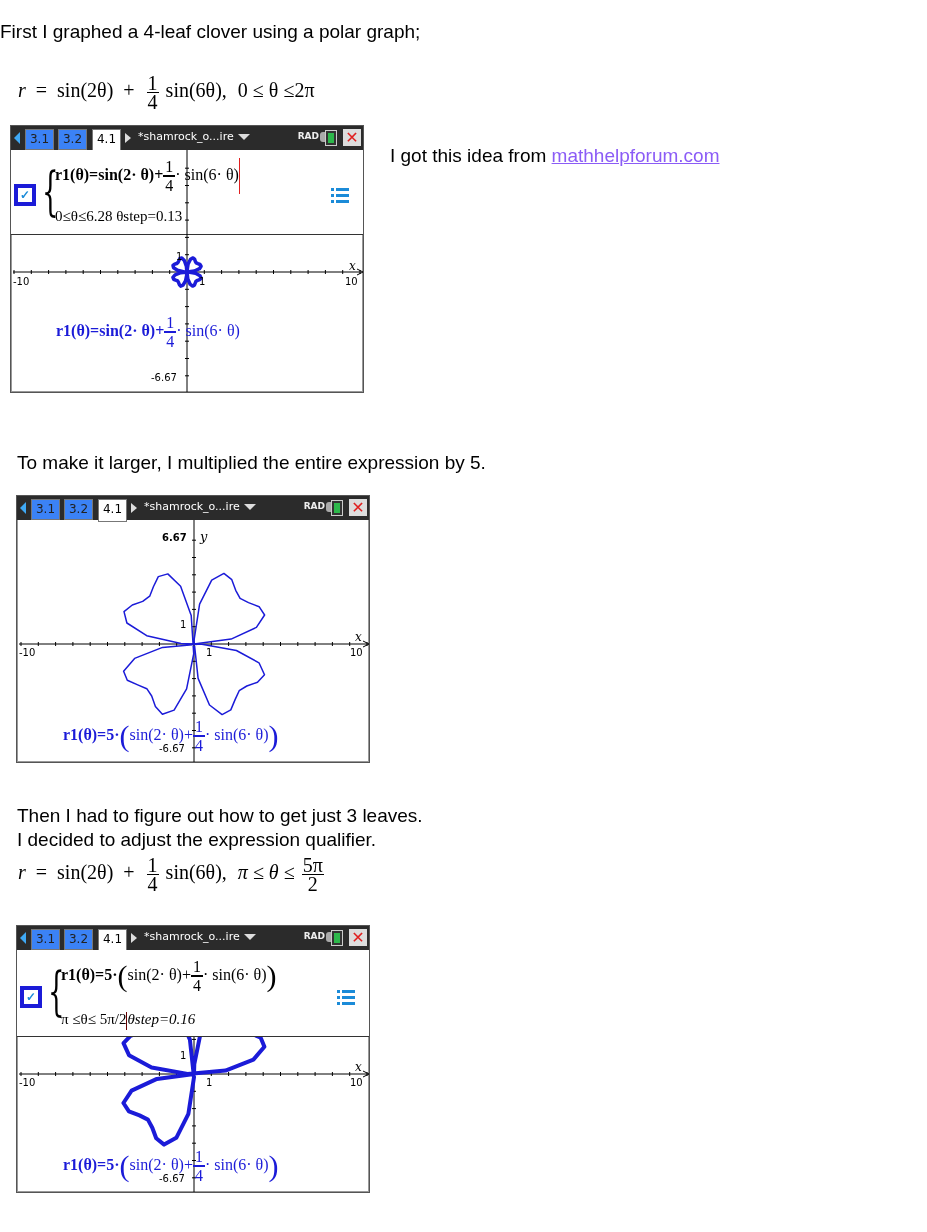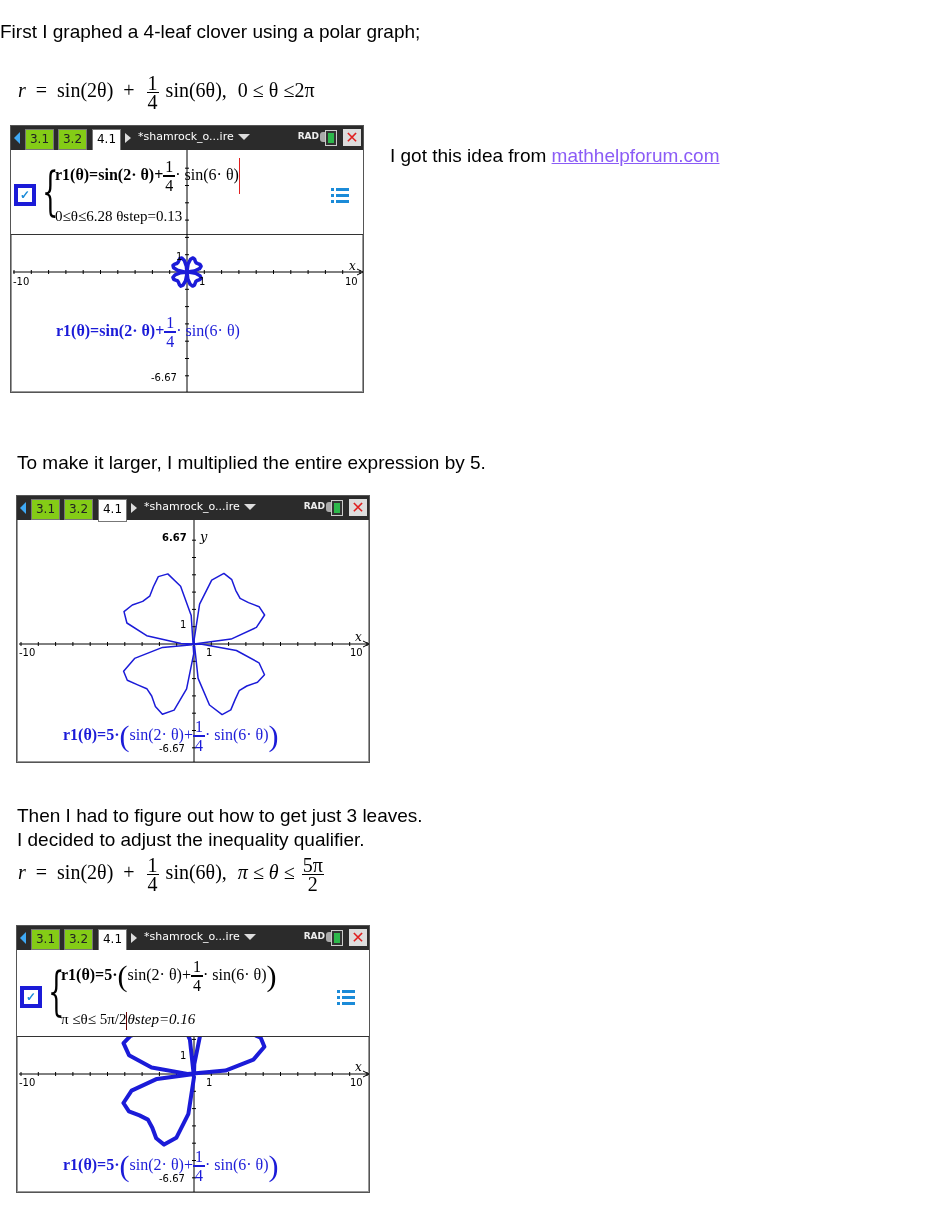--- a/index.html
+++ b/index.html
@@ -12,21 +12,21 @@
   .frac .num { display:block; border-bottom:1px solid #000; padding:0 1px; }
   .frac .den { display:block; }
   a.link { color:#8b5cf6; text-decoration:underline; }
 
   .screen { position:absolute; width:352px; height:266px; border:1px solid #555;
             box-shadow: inset 0 0 0 1px #999; background:#fff; overflow:hidden; }
   .tabbar { position:absolute; left:0; top:0; right:0; height:24px; background:#2b2b2b;
             font-family:"DejaVu Sans", sans-serif; font-size:12px; color:#fff; }
   .tabbar .arrow-left { position:absolute; left:3px; top:6px; width:0; height:0;
             border-top:6px solid transparent; border-bottom:6px solid transparent; border-right:6px solid #3fa9f5; }
-  .tab { position:absolute; top:3px; height:19px; width:27px; background:#84cc16; color:#222;
+  .tab { position:absolute; top:3px; height:19px; width:27px; background:#3b82f6; color:#222;
          border:1px solid #777; font-size:12px; line-height:19px; text-align:center; }
   .tab.active { background:#fff; height:21px; color:#000; }
   .tabbar .arrow-right { position:absolute; left:114px; top:7px; width:0; height:0;
             border-top:5px solid transparent; border-bottom:5px solid transparent; border-left:6px solid #ddd; }
   .doc-title { position:absolute; left:127px; top:4px; font-size:11px; color:#fff;text-align:center; }
   .doc-caret { display:inline-block; width:0; height:0; border-left:6px solid transparent;
             border-right:6px solid transparent; border-top:6px solid #ddd; margin-left:4px; vertical-align:middle; }
   .rad { position:absolute; right:44px; top:5px; font-size:9px; font-weight:bold; color:#eee; }
   .battery { position:absolute; right:26px; top:4px; width:10px; height:14px; border:1px solid #ccc; background:#333; }
   .battery::after { content:""; position:absolute; left:2px; top:2px; width:6px; height:10px; background:#2db84b; }
@@ -71,21 +71,21 @@
   <span style="margin-left:6px;">0 ≤ θ ≤2π</span>
 </div>
 
 <div class="txt" style="left:390px;top:144px;">
   <span>I got this idea from </span><a class="link" href="#">mathhelpforum.com</a>
 </div>
 
 <div class="txt" style="left:17px;top:451px;">To make it larger, I multiplied the entire expression by 5.</div>
 
 <div class="txt" style="left:17px;top:804px;">Then I had to figure out how to get just 3 leaves.</div>
-<div class="txt" style="left:17px;top:828px;">I decided to adjust the inequality qualifier.</div>
+<div class="txt" style="left:17px;top:828px;">I decided to adjust the expression qualifier.</div>
 
 <div class="math" style="left:18px;top:856px;">
   <i>r</i>
   <span>&nbsp;=&nbsp;</span>
   <span>sin(2θ)</span>
   <span>&nbsp;<span>+</span>&nbsp;</span>
   <span class="frac"><span class="num">1</span><span class="den">4</span></span>
   <span>sin(6θ),</span>
   <i style="margin-left:6px;">π ≤ θ ≤</i>
   <span class="frac"><span class="num">5π</span><span class="den">2</span></span>

